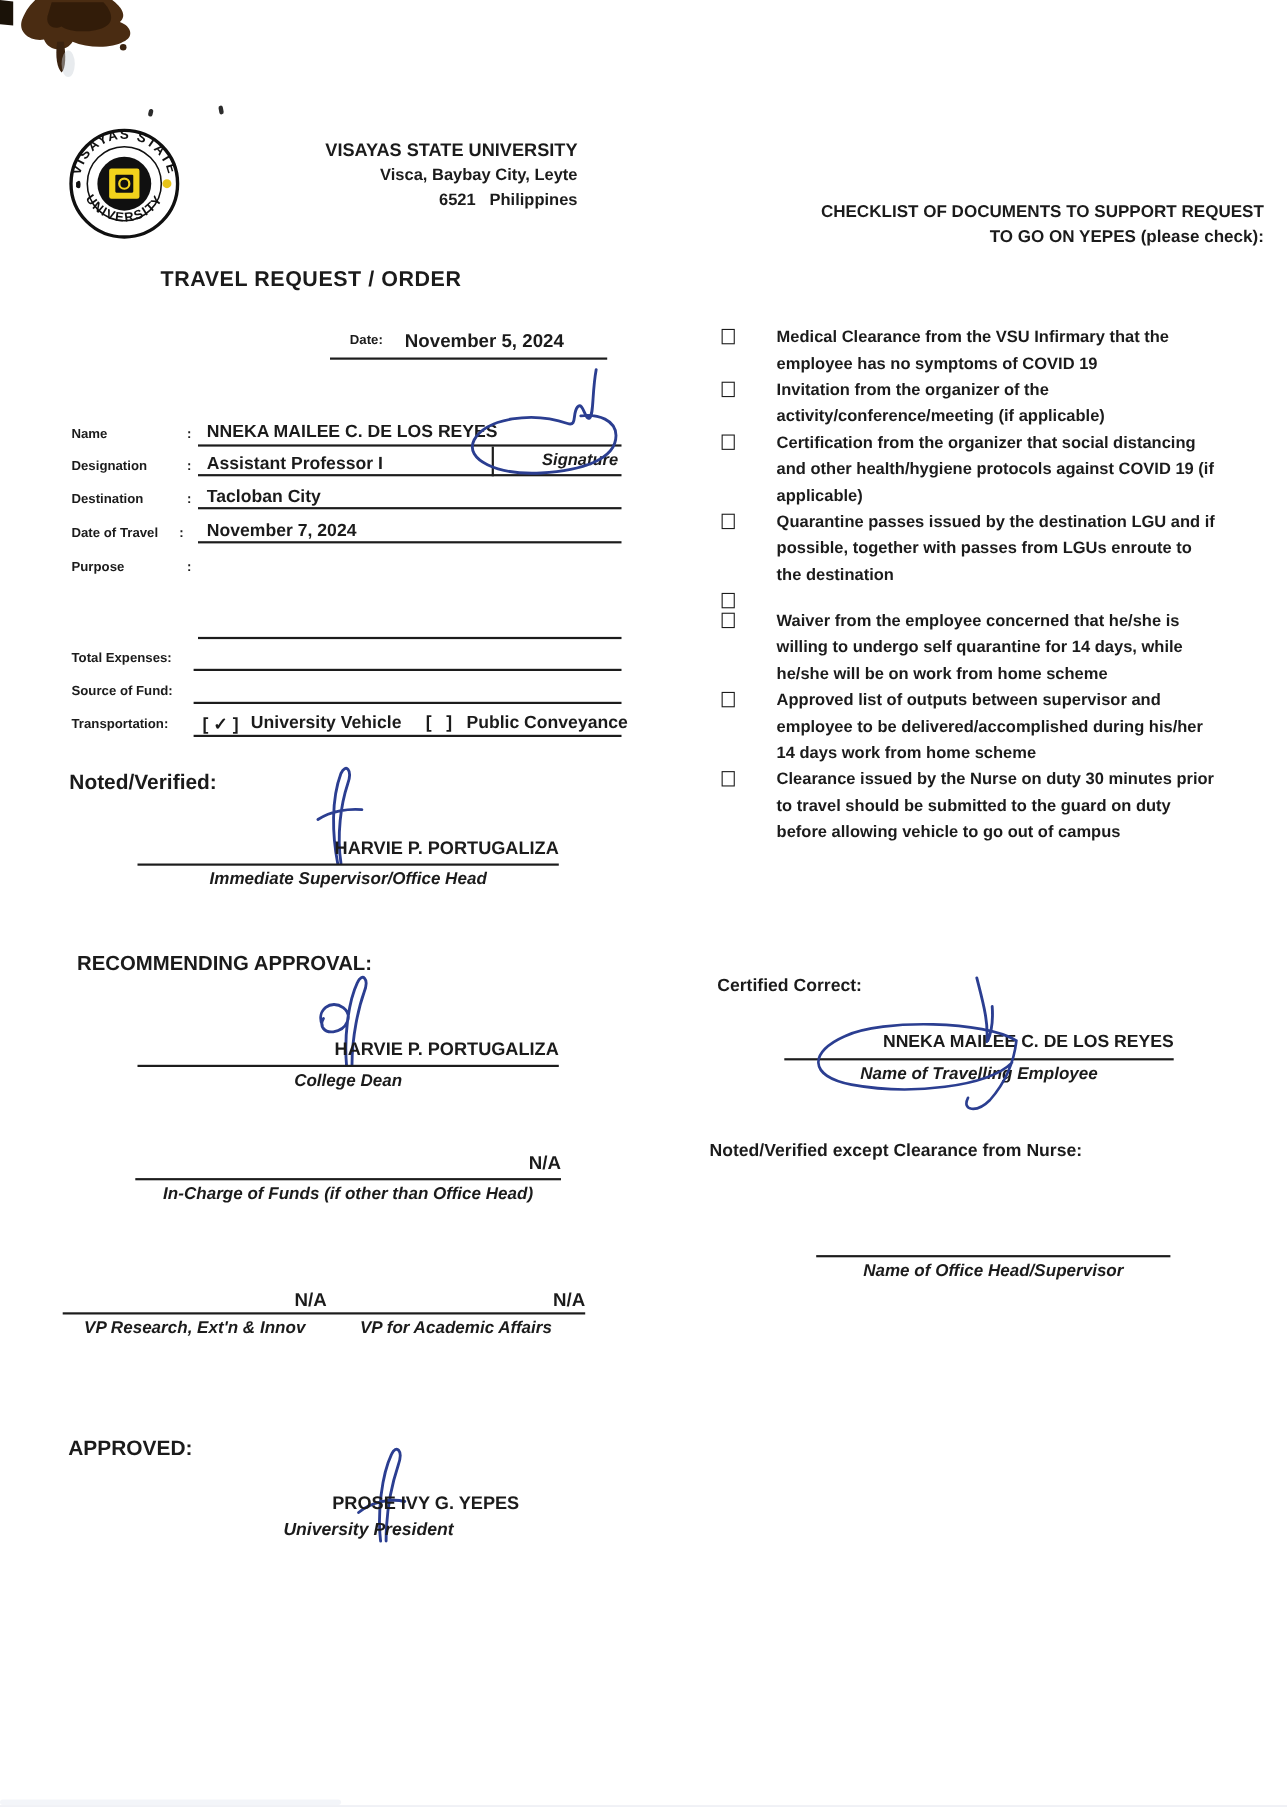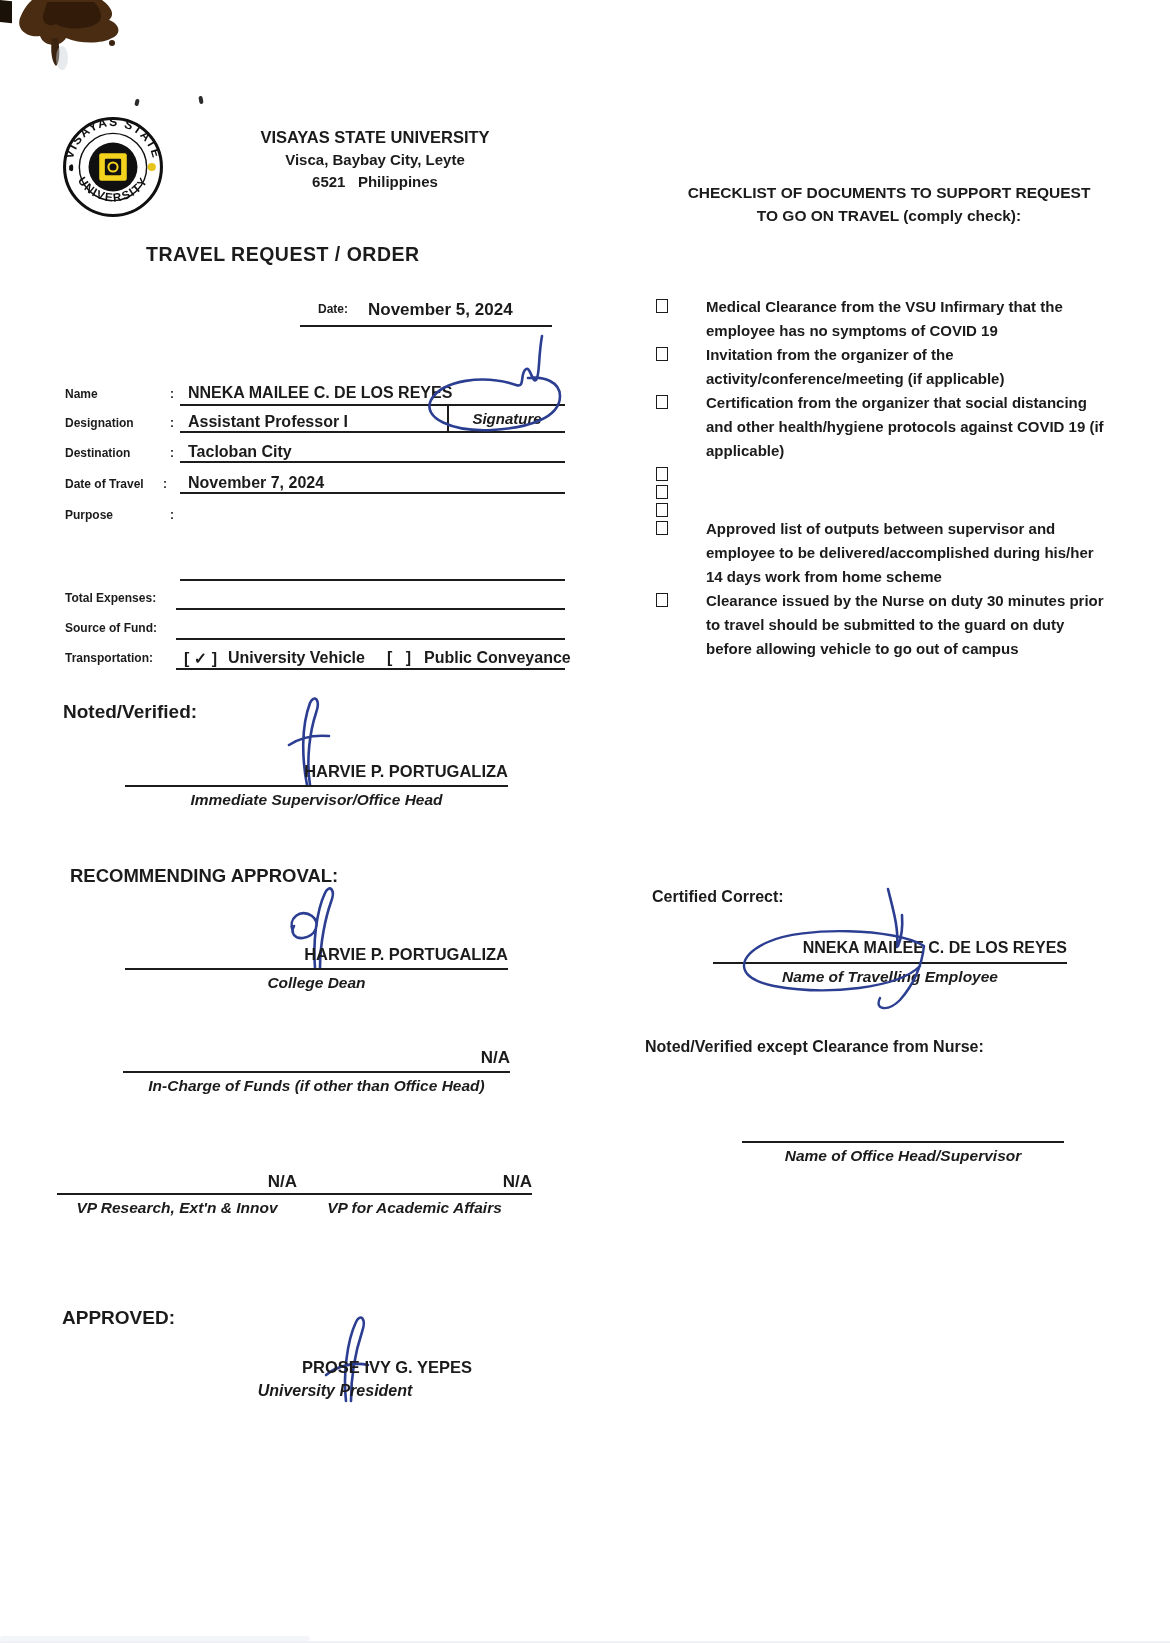--- a/index.html
+++ b/index.html
@@ -4,21 +4,21 @@
 <style>
   * { margin:0; padding:0; box-sizing:border-box; }
   html,body { background:#ffffff; }
   .page {
     position:relative; width:1170px; height:1643px; background:#ffffff;
     font-family:"Liberation Sans", sans-serif; color:#1b1b1b; overflow:hidden;
   }
   .abs { position:absolute; }
   .b { font-weight:bold; }
   .i { font-style:italic; }
-  .ctr { text-align:center; }
+  .ctr { text-align:right; }
   .pre { white-space:pre; }
   .rule { position:absolute; border-bottom:2px solid #1c1c1c; height:0; }
   .vline { position:absolute; border-left:2px solid #1c1c1c; width:0; }
   .lbl { font-weight:bold; font-size:12px; }
   .val { font-weight:bold; font-size:16px; }
   .sect { font-weight:bold; font-size:18.5px; }
   .nameline { font-weight:bold; font-size:16.5px; text-align:right; }
   .roleline { font-weight:bold; font-style:italic; font-size:15.5px; text-align:center; }
   .chk-list { list-style:none; }
   .chk-list li { display:flex; }
@@ -65,21 +65,21 @@
     <circle cx="88" cy="50" r="4" fill="#e7c418"></circle>
     <path d="M 7 49 q 4 -4 4 2 q 0 5 -4 2" fill="#101010"></path>
   </svg>
 
   <div class="abs b ctr" style="left:225px;top:128px;width:300px;font-size:16.5px">VISAYAS STATE UNIVERSITY</div>
   <div class="abs b ctr" style="left:225px;top:151px;width:300px;font-size:15px">Visca, Baybay City, Leyte</div>
   <div class="abs b ctr pre" style="left:225px;top:173px;width:300px;font-size:15px">6521   Philippines</div>
 
   <div class="abs b ctr" style="left:629px;top:181px;width:520px;font-size:15.5px;line-height:23px">
     <div>CHECKLIST OF DOCUMENTS TO SUPPORT REQUEST</div>
-    <div>TO GO ON TRAVEL (comply check):</div>
+    <div>TO GO ON YEPES (please check):</div>
   </div>
 
   <div class="abs b" style="left:146px;top:243px;font-size:19.5px;letter-spacing:.5px">TRAVEL REQUEST / ORDER</div>
 
   <span class="abs lbl" style="left:318px;top:302px">Date:</span>
   <span class="abs val" style="left:368px;top:300px;font-size:17px">November 5, 2024</span>
   <div class="rule" style="left:300px;top:325px;width:252px"></div>
 
   <span class="abs lbl" style="left:65px;top:387px">Name</span>
   <span class="abs lbl" style="left:170px;top:387px">:</span>
@@ -167,26 +167,28 @@
     <li>
       <span class="chk-box"></span>
       <span class="chk-text">Invitation from the organizer of the activity/conference/meeting (if applicable)</span>
     </li>
     <li>
       <span class="chk-box"></span>
       <span class="chk-text">Certification from the organizer that social distancing and other health/hygiene protocols against COVID 19 (if applicable)</span>
     </li>
     <li>
       <span class="chk-box"></span>
-    </li>
-    <li>
-      <span class="chk-box"></span>
-    </li>
-    <li>
-      <span class="chk-box"></span>
+      <span class="chk-text">Quarantine passes issued by the destination LGU and if possible, together with passes from LGUs enroute to the destination</span>
+    </li>
+    <li>
+      <span class="chk-box"></span>
+    </li>
+    <li>
+      <span class="chk-box"></span>
+      <span class="chk-text">Waiver from the employee concerned that he/she is willing to undergo self quarantine for 14 days, while he/she will be on work from home scheme</span>
     </li>
     <li>
       <span class="chk-box"></span>
       <span class="chk-text">Approved list of outputs between supervisor and employee to be delivered/accomplished during his/her 14 days work from home scheme</span>
     </li>
     <li>
       <span class="chk-box"></span>
       <span class="chk-text">Clearance issued by the Nurse on duty 30 minutes prior to travel should be submitted to the guard on duty before allowing vehicle to go out of campus</span>
     </li>
   </ul>

